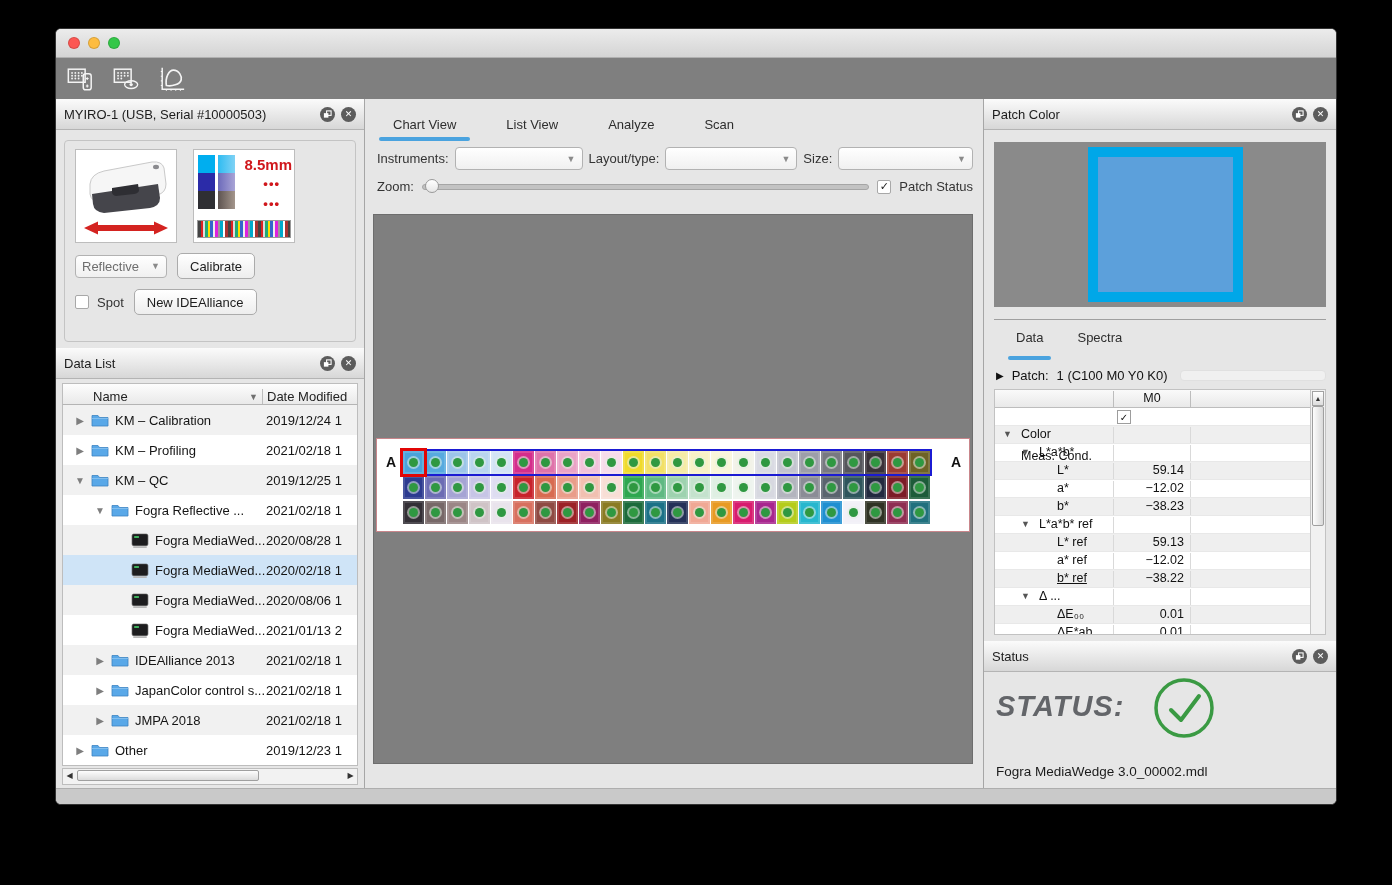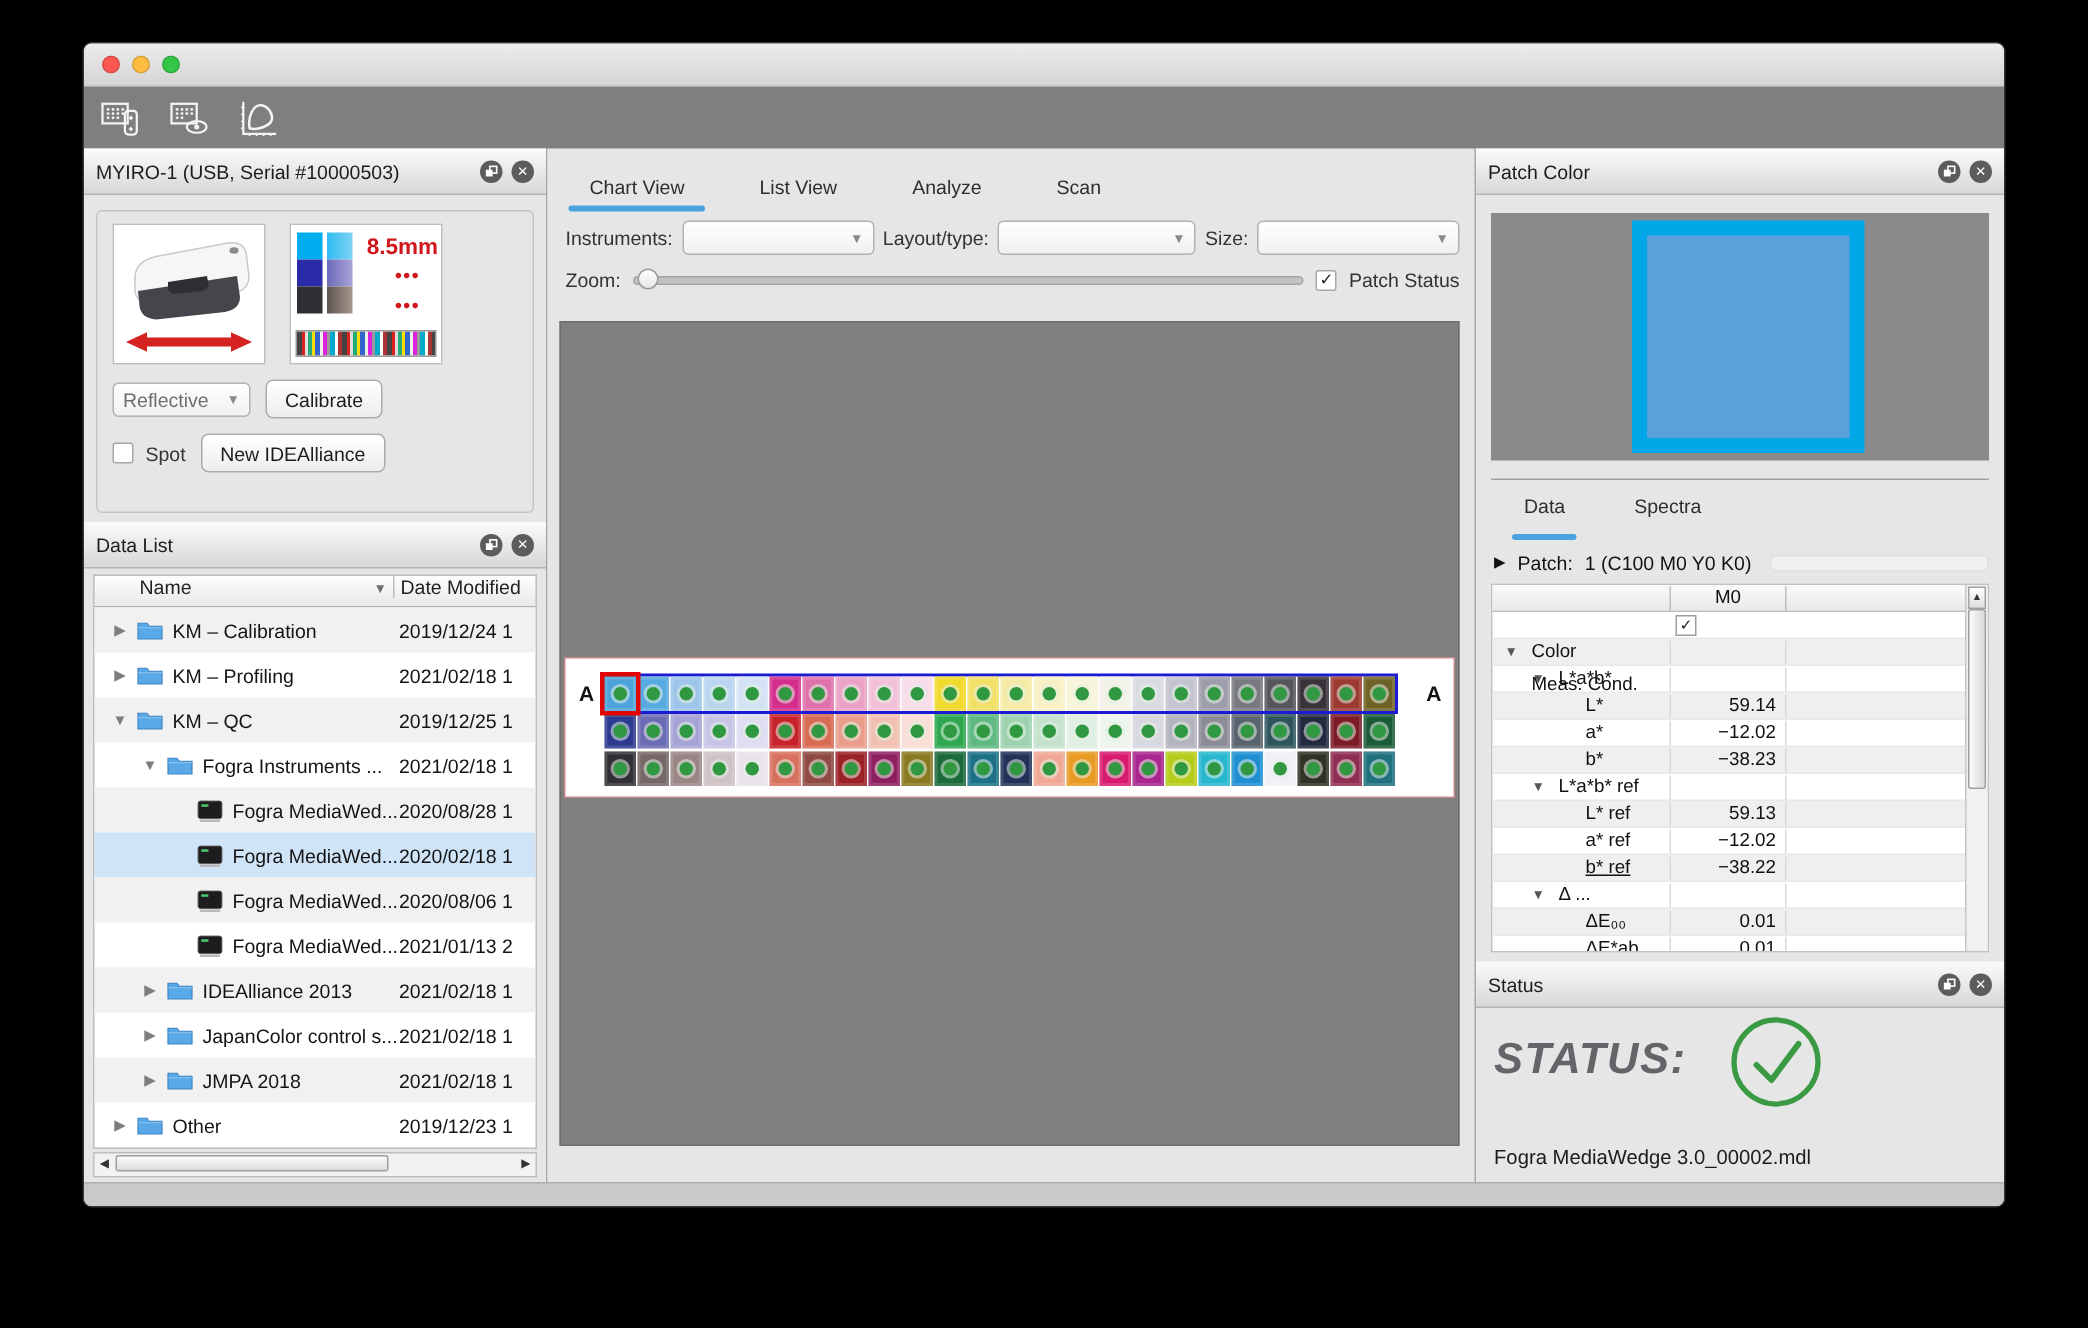--- a/index.html
+++ b/index.html
@@ -50,21 +50,21 @@
   .select{background:linear-gradient(#ffffff,#f0f0f0);border:1px solid #b2b2b2;border-radius:4px;height:23px;
           display:flex;align-items:center;justify-content:space-between;padding:0 6px;font-size:13px;color:#7a7a7a;box-sizing:border-box;}
   .select .arr{color:#8a8a8a;font-size:9px;}
   .btn{background:linear-gradient(#ffffff,#ededed);border:1px solid #ababab;border-radius:5px;height:24px;
        display:inline-flex;align-items:center;justify-content:center;padding:0 12px;font-size:13px;color:#1c1c1c;}
   .cbx{width:14px;height:14px;background:#fff;border:1px solid #a8a8a8;border-radius:2px;display:inline-flex;
        align-items:center;justify-content:center;font-size:11px;color:#222;box-sizing:border-box;}
   .cbx-label{font-size:13px;color:#333;}
   
   .dl-colhead{height:22px;margin:4px 6px 0 6px;background:linear-gradient(#fdfdfd,#e9e9e9);
-              border:1px solid #bdbdbd;border-bottom:1px solid #b4b4b4;display:flex;align-items:flex-start;
+              border:1px solid #bdbdbd;border-bottom:1px solid #b4b4b4;display:flex;align-items:flex-end;
               font-size:13px;color:#222;flex:none;box-sizing:border-box;}
   .dl-name{flex:none;width:199px;padding-left:30px;display:flex;align-items:center;box-sizing:border-box;}
   .dl-sort{margin-left:auto;margin-right:4px;color:#6f6f6f;font-size:9px;}
   .dl-date{border-left:1px solid #bdbdbd;padding-left:4px;flex:1;}
   .tree{flex:1;margin:0 6px;background:#fff;border:1px solid #bdbdbd;border-top:none;overflow:hidden;
         position:relative;box-sizing:border-box;}
   .tree-row{height:30px;display:flex;align-items:center;font-size:13px;color:#141414;position:relative;}
   .tree-row.alt{background:#f1f1f1;}
   .tree-row.selected{background:#cfe4f7;}
   .tr-disc{position:absolute;font-size:10px;color:#7e7e7e;width:10px;text-align:center;}
@@ -93,21 +93,21 @@
   .patch-row.row-0{outline:2px solid #1b1bd3;}
   .patch{width:21px;height:23px;position:relative;box-shadow:inset 0 0 0 2px rgba(255,255,255,.14);}
   .patch.selected{box-shadow:0 0 0 3px #e10505, inset 0 0 0 2px rgba(255,255,255,.14);z-index:3;}
   .dot{position:absolute;left:50%;top:50%;width:9px;height:9px;margin:-4.5px 0 0 -4.5px;border-radius:50%;
        background:#2f9841;box-shadow:0 0 0 2px rgba(225,240,225,.55);}
   
   .pc-preview{margin:12px 10px 0 10px;height:165px;background:#8a8a8a;position:relative;flex:none;}
   .swatch-outer{position:absolute;left:50%;top:5px;width:155px;height:155px;margin-left:-72px;}
   .swatch-inner{position:absolute;inset:10px;}
   .pc-sep{height:1px;background:#9f9f9f;margin:12px 10px 0 10px;flex:none;}
-  .pc-tabs{display:flex;gap:38px;padding:10px 0 0 28px;height:30px;flex:none;}
+  .pc-tabs{display:flex;gap:26px;padding:10px 0 0 28px;height:30px;flex:none;}
   .pc-tab{font-size:13px;color:#2e2e2e;padding:0 4px 8px 4px;position:relative;}
   .pc-tab.active::after{content:"";position:absolute;left:-4px;right:-4px;bottom:0;height:4px;background:#4aa3df;border-radius:2px;}
   .patch-line{display:flex;align-items:center;gap:8px;padding:8px 10px 4px 12px;font-size:13px;color:#111;flex:none;}
   .pl-disc{font-size:10px;color:#111;}
   .pl-bar{flex:1;height:9px;margin-left:4px;background:#f0f0f0;border:1px solid #e0e0e0;border-radius:4px;}
   
   .dtable{margin:2px 10px 0 10px;height:246px;position:relative;background:#fff;border:1px solid #c2c2c2;
           box-sizing:border-box;overflow:hidden;flex:none;}
   .trow{height:17px;position:relative;font-size:12.5px;color:#111;border-bottom:1px solid #e8e8e8;}
   .trow.alt{background:#efefef;}
@@ -308,21 +308,21 @@
                 </svg></span>
               <span class="tr-label" style="left: 52px;">KM – QC</span>
               <span class="tr-date">2019/12/25 1</span>
             </div>
             <div class="tree-row">
               <span class="tr-disc" style="left: 32px;">▼</span>
               <span class="tr-icon" style="left: 48px;"><svg viewBox="0 0 18 14">
                   <path d="M1 2.5 h6 l1.5 2 H17 v8.5 H1 Z" fill="#59a8e8" stroke="#3e84c2" stroke-width="0.8"></path>
                   <path d="M1 5.5 H17" stroke="#8cc4f0" stroke-width="0.8"></path>
                 </svg></span>
-              <span class="tr-label" style="left: 72px;">Fogra Instruments ...</span>
+              <span class="tr-label" style="left: 72px;">Fogra Reflective ...</span>
               <span class="tr-date">2021/02/18 1</span>
             </div>
             <div class="tree-row alt">
               <span class="tr-icon" style="left: 68px;"><svg viewBox="0 0 17 15">
                   <rect x="1" y="1" width="15" height="11" rx="1.5" fill="#1d1d1f" stroke="#555" stroke-width="0.6"></rect>
                   <rect x="3" y="3" width="4.5" height="1.6" fill="#47c96a"></rect>
                   <rect x="2" y="12.6" width="13" height="1.6" rx="0.8" fill="#b9b9b9"></rect>
                 </svg></span>
               <span class="tr-label" style="left: 92px;">Fogra MediaWed...</span>
               <span class="tr-date">2020/08/28 1</span>

